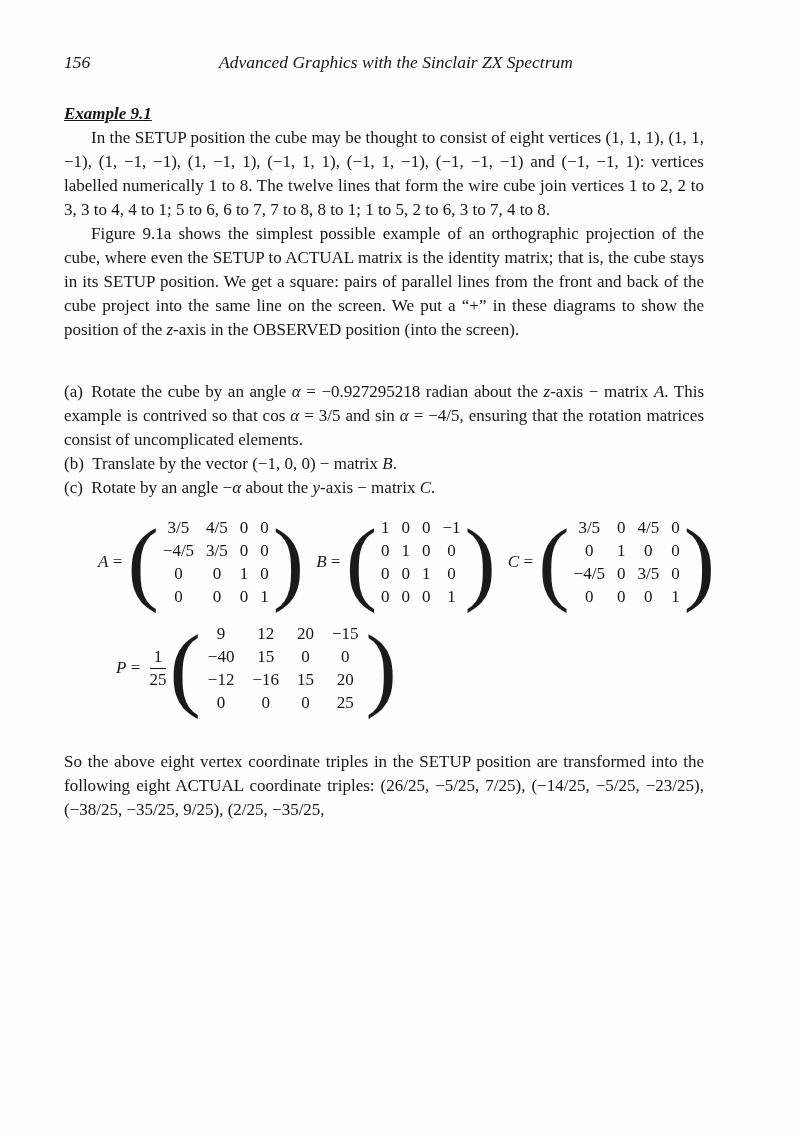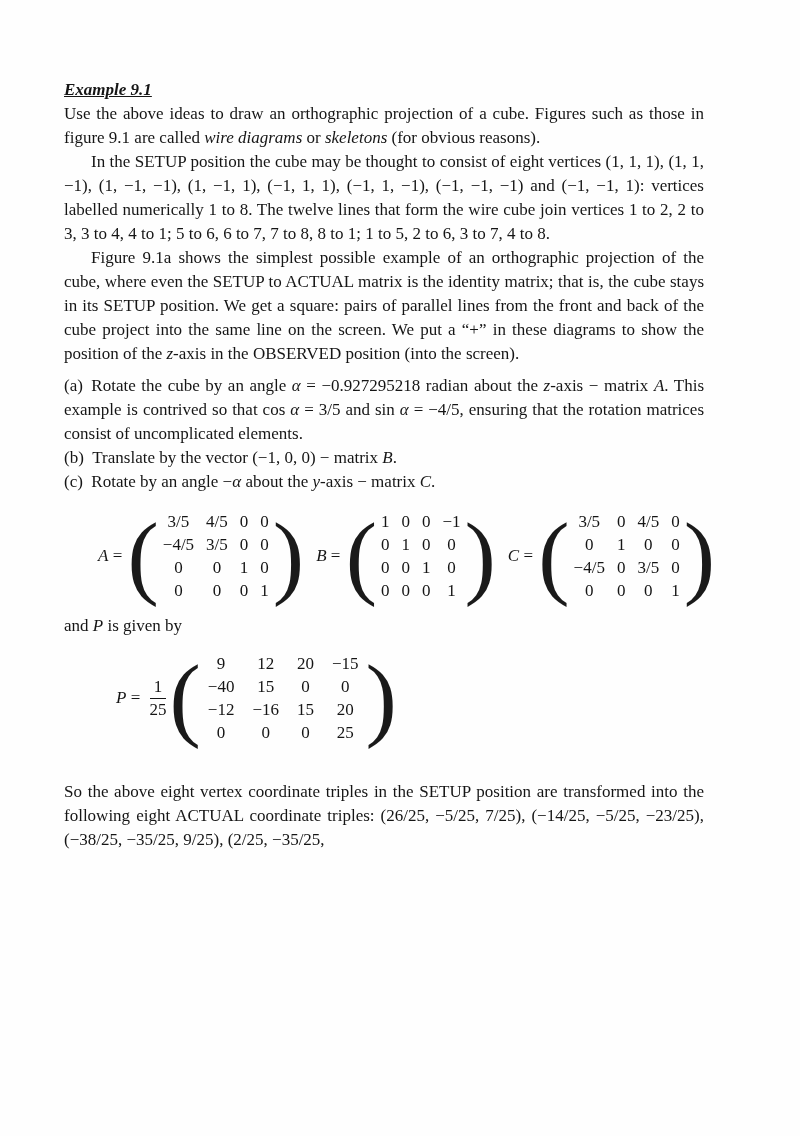--- a/index.html
+++ b/index.html
@@ -22,21 +22,21 @@
     font-style: italic;
     font-size: 17.5px;
     margin-bottom: 28px;
   }
   .pagenum { width: 128px; }
   .runtitle { flex: 1; text-align: center; padding-right: 104px; }
 
   .para { margin: 0; text-align: justify; }
   .indent { text-indent: 27px; }
   .heading { font-weight: bold; font-style: italic; margin-top: 28px; text-align: left; text-decoration: underline; }
-  .gap-list { margin-top: 8px; }
+  .gap-list { margin-top: 38px; }
   .gap-eq { margin-top: 26px; }
   .gap-p  { margin-top: 36px; }
 
   .display-row {
     display: flex;
     align-items: center;
     margin: 16px 0 12px 34px;
   }
   .display-row.p-row { margin-left: 52px; margin-top: 14px; margin-bottom: 14px; }
 
@@ -70,25 +70,28 @@
     line-height: 20px;
   }
   .frac .num { border-bottom: 1.6px solid #151515; padding: 0 4px 1px; }
   .frac .den { padding-top: 1px; }
 </style>
 </head>
 <body>
 
 <div class="page">
 
+  <div class="running-head">
+    <span class="pagenum">156</span>
+    <span class="runtitle">Advanced Graphics with the Sinclair ZX Spectrum</span>
+  </div>
 
 
   <p class="para heading"><span style="font-style: italic; font-weight: bold;">Example 9.1</span></p>
 
-  <p class="para"><span>Use the above ideas to draw an orthographic projection of a cube. Figures such as those in figure 9.1 are called </span><span style="font-style: italic;">wire diagrams</span><span> or </span><span style="font-style: italic;">skeletons</span><span> (for obvious reasons).</span></p>
 
   <p class="para indent"><span>In the SETUP position the cube may be thought to consist of eight vertices (1, 1, 1), (1, 1, −1), (1, −1, −1), (1, −1, 1), (−1, 1, 1), (−1, 1, −1), (−1, −1, −1) and (−1, −1, 1): vertices labelled numerically 1 to 8. The twelve lines that form the wire cube join vertices 1 to 2, 2 to 3, 3 to 4, 4 to 1; 5 to 6, 6 to 7, 7 to 8, 8 to 1; 1 to 5, 2 to 6, 3 to 7, 4 to 8.</span></p>
 
   <p class="para indent"><span>Figure 9.1a shows the simplest possible example of an orthographic projection of the cube, where even the SETUP to ACTUAL matrix is the identity matrix; that is, the cube stays in its SETUP position. We get a square: pairs of parallel lines from the front and back of the cube project into the same line on the screen. We put a “+” in these diagrams to show the position of the </span><span style="font-style: italic;">z</span><span>-axis in the OBSERVED position (into the screen).</span></p>
 
 
   <div class="gap-list">
     <p class="para"><span>(a) Rotate the cube by an angle </span><span style="font-style: italic;">α</span><span> = −0.927295218 radian about the </span><span style="font-style: italic;">z</span><span>-axis − matrix </span><span style="font-style: italic;">A</span><span>. This example is contrived so that cos </span><span style="font-style: italic;">α</span><span> = 3/5 and sin </span><span style="font-style: italic;">α</span><span> = −4/5, ensuring that the rotation matrices consist of uncomplicated elements.</span></p>
     <p class="para"><span>(b) Translate by the vector (−1, 0, 0) − matrix </span><span style="font-style: italic;">B</span><span>.</span></p>
     <p class="para"><span>(c) Rotate by an angle −</span><span style="font-style: italic;">α</span><span> about the </span><span style="font-style: italic;">y</span><span>-axis − matrix </span><span style="font-style: italic;">C</span><span>.</span></p>
@@ -190,21 +193,20 @@
               <td>0</td>
               <td>0</td>
               <td>1</td>
             </tr>
           </tbody>
         </table>
       <span class="paren">)</span>
     </span>
   </div>
 
-  <p class="para"><span>and </span><span style="font-style: italic;">P</span><span> is given by</span></p>
 
   <div class="display-row p-row">
     <span class="matrix">
       <span class="mlabel"><span style="font-style: italic;">P</span><span> = </span></span>
       <span class="frac">
         <span class="num">1</span>
         <span class="den">25</span>
       </span>
       <span class="paren">(</span>
       <table class="mtable">

